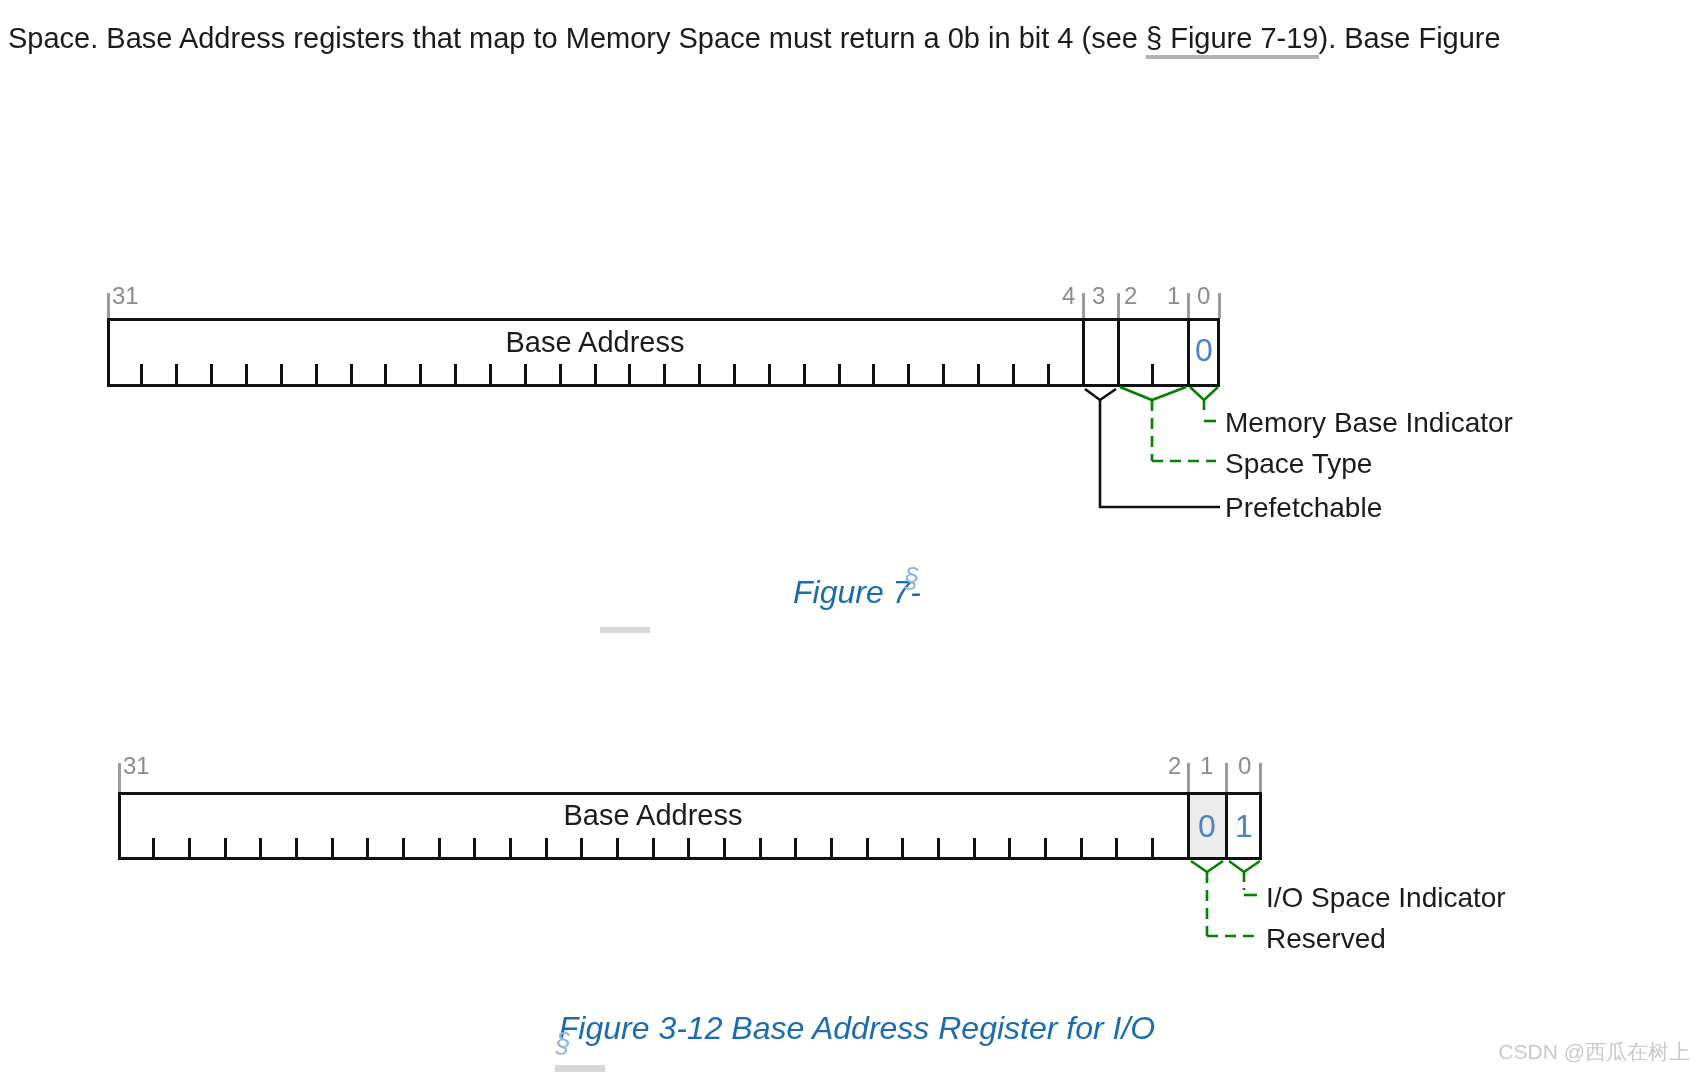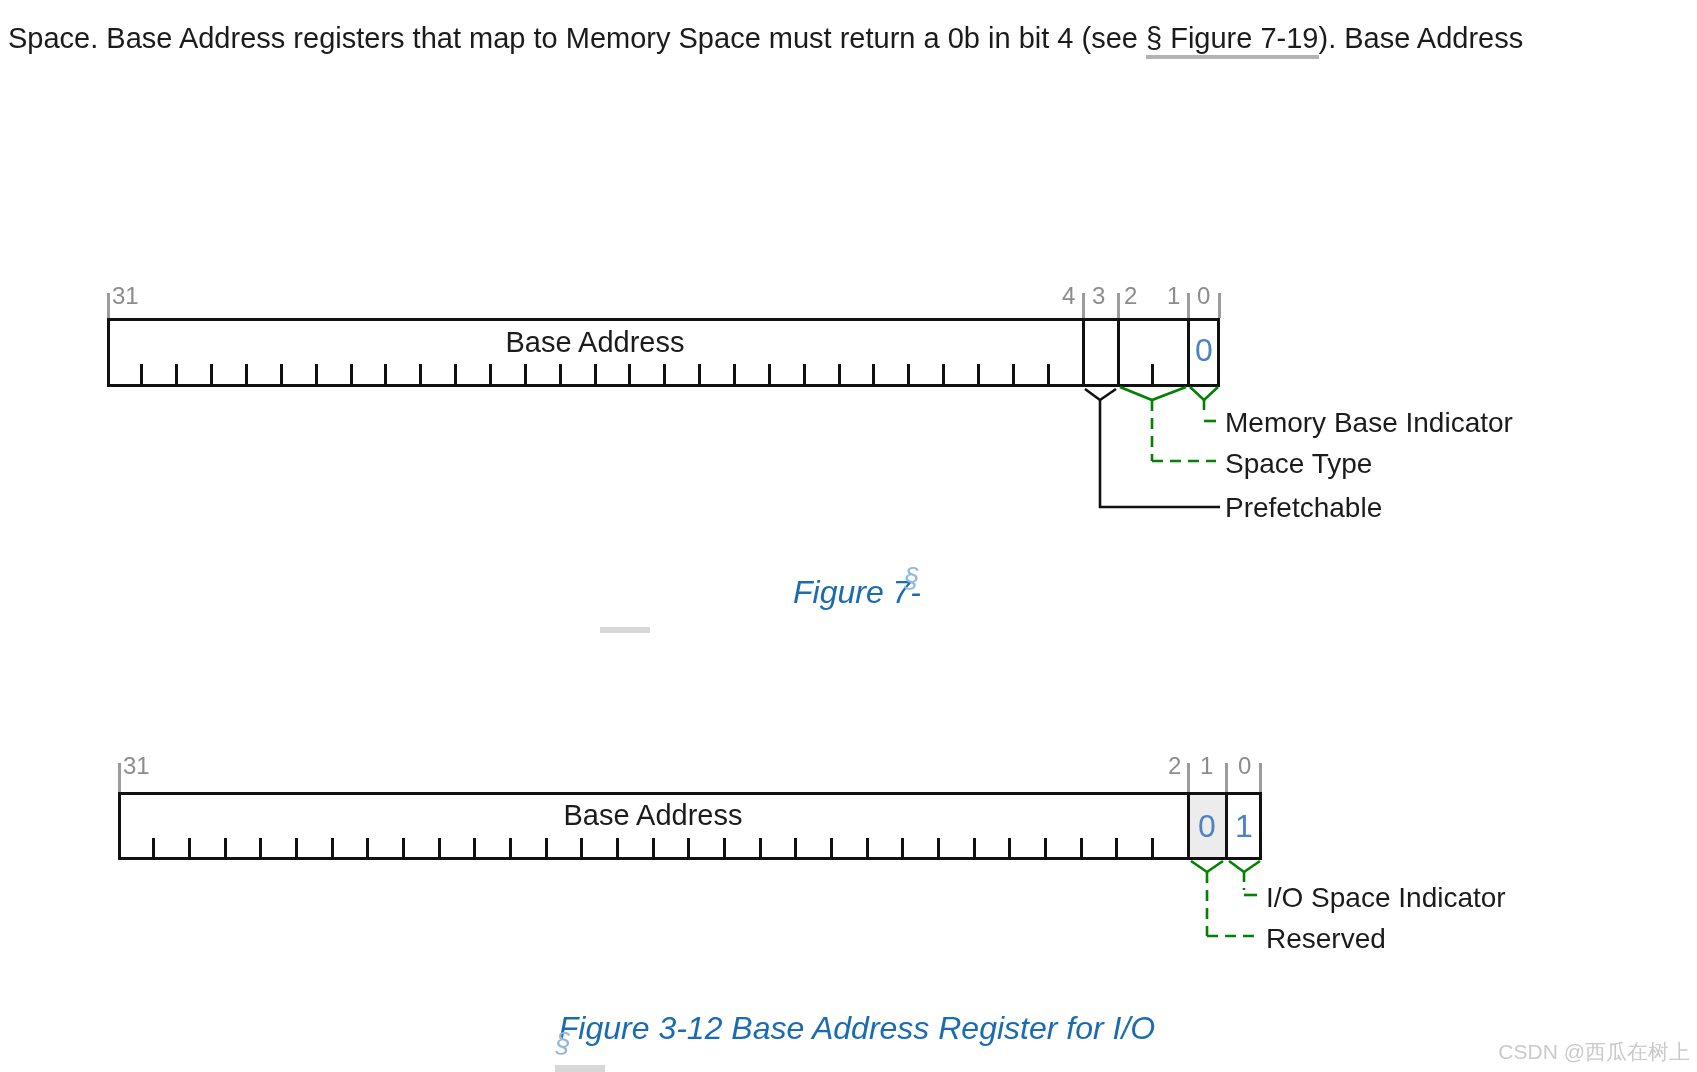--- a/index.html
+++ b/index.html
@@ -33,21 +33,21 @@
   .graybar{position:absolute;background:#d8d8d8;}
 
   .watermark{position:absolute;right:7px;top:1038px;font-size:21px;color:#cacaca;white-space:nowrap;}
 </style>
 </head>
 <body>
 
 <div id="page">
 
   <div class="para">
-    <div class="ln"><span>Space. Base Address registers that map to Memory Space must return a 0b in bit 4 (see </span><a class="doclink">§ Figure 7-19</a><span>). Base Address</span></div>
+    <div class="ln"><span>Space. Base Address registers that map to Memory Space must return a 0b in bit 4 (see </span><a class="doclink">§ Figure 7-19</a><span>). Base Figure</span></div>
   </div>
 
   <div>
 
     <div class="bitnum" style="left:112px;top:283px;">31</div>
     <div class="bitnum" style="left:1062px;top:283px;">4</div>
     <div class="bitnum" style="left:1092px;top:283px;">3</div>
     <div class="bitnum" style="left:1124px;top:283px;">2</div>
     <div class="bitnum" style="left:1167px;top:283px;">1</div>
     <div class="bitnum" style="left:1197px;top:283px;">0</div>

